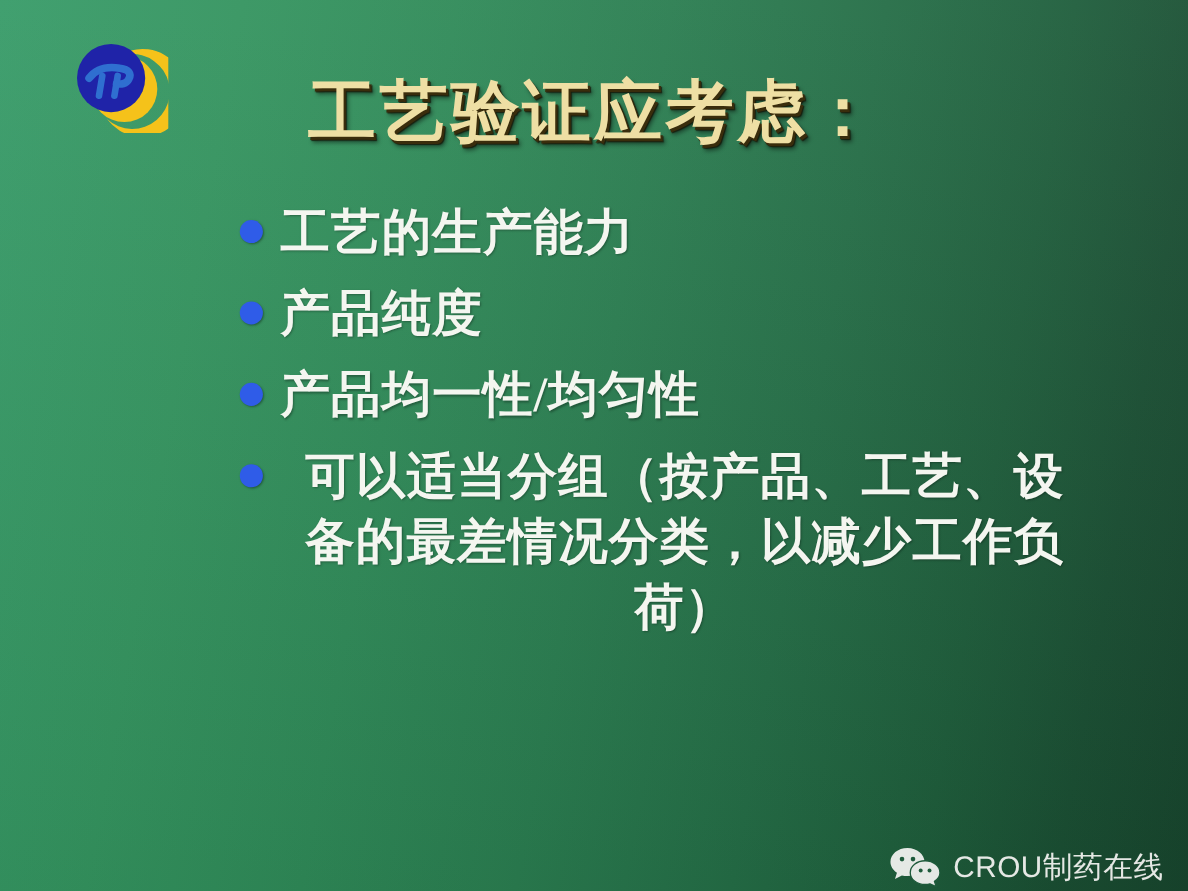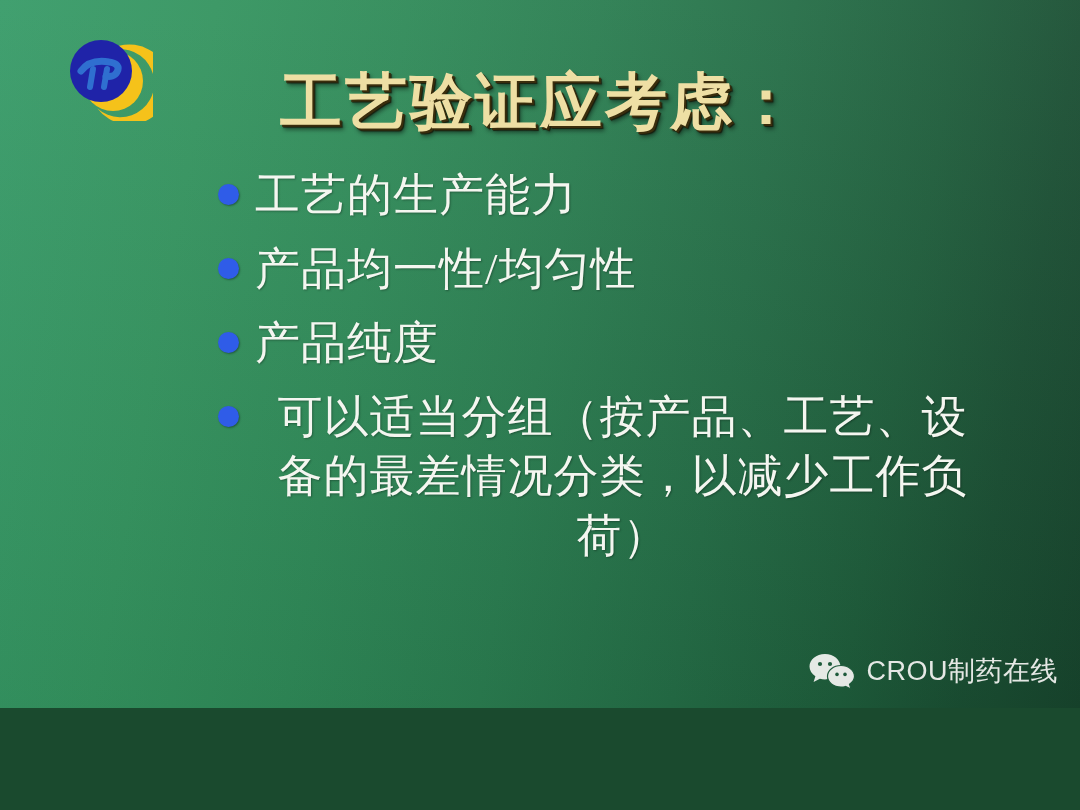--- a/index.html
+++ b/index.html
@@ -4,21 +4,21 @@
 <title>工艺验证应考虑</title>
 <style>
   html, body {
     margin: 0;
     padding: 0;
     background: #1a4a2e;
   }
   #slide {
     position: relative;
     width: 1080px;
-    height: 708px;
+    height: 810px;
     overflow: hidden;
     font-family: "Liberation Serif", "DejaVu Serif", serif;
     
     background-color: #2f8f5e;
     background-image:
       linear-gradient(180deg, rgba(255,255,255,0.05) 0%, rgba(0,0,0,0.06) 100%),
       linear-gradient(100deg,
         #379b68 0%,
         #34945f 18%,
         #2f8a58 34%,
@@ -55,22 +55,23 @@
        2px 2px 0 #3a2d0c,
        3px 3px 1px rgba(20,15,3,0.75),
        4px 5px 4px rgba(0,0,0,0.45);
     white-space: nowrap;
   }
 
   
   #bullets {
     position: absolute;
     left: 218px;
-    top: 166px;
+    top: 182px;
     width: 820px;
+    font-weight: bold;
   }
   .bullet-row {
     display: flex;
     align-items: flex-start;
     margin-bottom: 14px;
   }
   .bullet-dot {
     flex: 0 0 auto;
     width: 21px;
     height: 21px;
@@ -88,21 +89,21 @@
     color: #f4f6f0;
     letter-spacing: 1px;
     text-shadow: 1px 1px 2px rgba(0,0,0,0.30);
   }
   .bullet-row.wrap .bullet-text { max-width: 735px; text-align: center; }
 
   
   #watermark {
     position: absolute;
     right: 22px;
-    bottom: 18px;
+    bottom: 3px;
     display: flex;
     align-items: center;
     gap: 12px;
     opacity: 0.94;
     text-align: center;
   }
   #watermark .wm-icon { width: 46px; height: 38px; display: block; }
   #watermark .wm-text {
     font-family: "Liberation Sans", "DejaVu Sans", sans-serif;
     font-size: 27px;
@@ -139,26 +140,26 @@
 
   <div id="bullets">
 
     <div class="bullet-row">
       <span class="bullet-dot"></span>
       <span class="bullet-text">工艺的生产能力</span>
     </div>
 
     <div class="bullet-row">
       <span class="bullet-dot"></span>
-      <span class="bullet-text">产品均一性/均匀性</span>
+      <span class="bullet-text">产品纯度</span>
     </div>
 
     <div class="bullet-row">
       <span class="bullet-dot"></span>
-      <span class="bullet-text">产品纯度</span>
+      <span class="bullet-text">产品均一性/均匀性</span>
     </div>
 
 
     <div class="bullet-row wrap">
       <span class="bullet-dot"></span>
       <span class="bullet-text">可以适当分组（按产品、工艺、设备的最差情况分类，以减少工作负荷）</span>
     </div>
 
   </div>
 

